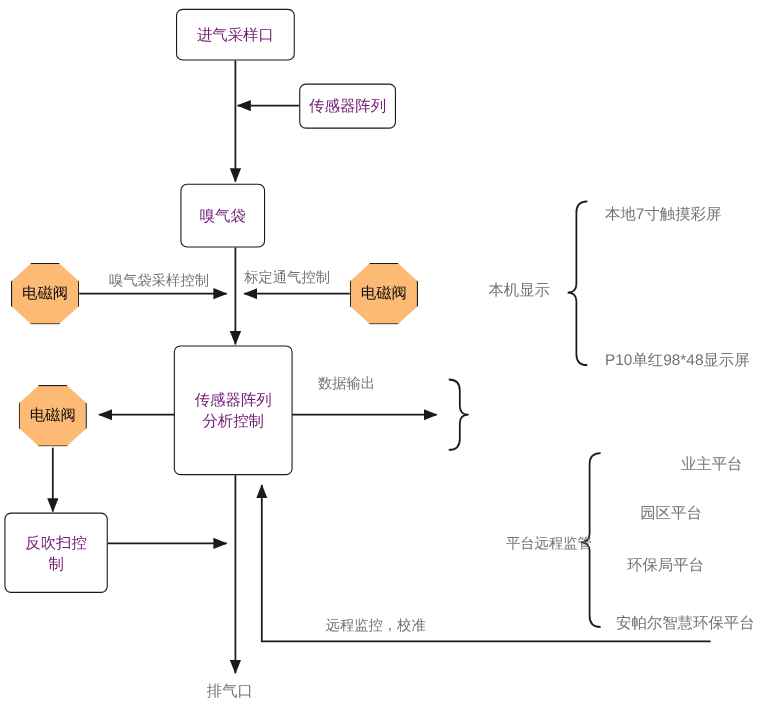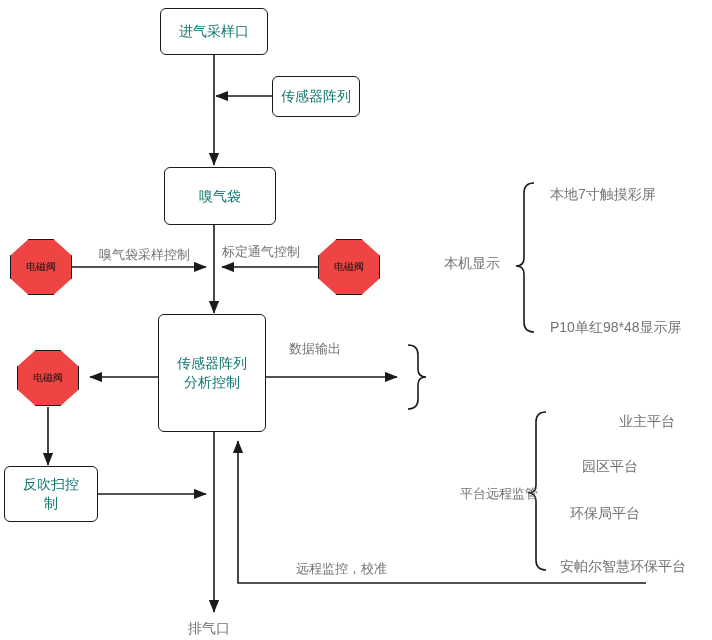--- a/index.html
+++ b/index.html
@@ -20,37 +20,37 @@
   .node {
     position: absolute;
     box-sizing: border-box;
     border: 1.6px solid #1a1a1a;
     border-radius: 6px;
     background: #ffffff;
     display: flex;
     align-items: center;
     justify-content: center;
     text-align: center;
-    color: #0f766e;
+    color: #701a75;
     font-size: 14px;
     line-height: 1.35;
     padding: 2px 4px;
     white-space: pre-line;
   }
   .oct {
     position: absolute;
     box-sizing: border-box;
     border: 1.6px solid #1a1a1a;
-    background: #ef4444;
+    background: #fdba74;
     display: flex;
     align-items: center;
     justify-content: center;
     text-align: center;
     color: #111111;
-    font-size: 10px;
+    font-size: 14px;
     clip-path: polygon(30% 0%, 70% 0%, 100% 30%, 100% 70%, 70% 100%, 30% 100%, 0% 70%, 0% 30%);
   }
   .lbl {
     position: absolute;
     color: #737373;
     font-size: 13px;
     white-space: nowrap;
   }
   .lbl.big {
     font-size: 14px;
@@ -104,32 +104,32 @@
       <path d="M408,345 q10,0 10,10 L418,369 q0,8 8,8 q-8,0 -8,8 L418,399 q0,10 -10,10"></path>
 
       <path d="M546,412 q-10,0 -10,10 L536,485 q0,8 -8,8 q8,0 8,8 L536,560 q0,10 10,10"></path>
     </g>
   </svg>
 
   <div class="node" style="left:160px; top:8px; width:108px; height:47px;">进气采样口</div>
 
   <div class="node" style="left:272px; top:76px; width:88px; height:41px;">传感器阵列</div>
 
-  <div class="node" style="left:164px; top:167px; width:112px; height:58px;">嗅气袋</div>
+  <div class="node" style="left:164px; top:167px; width:77px; height:58px;">嗅气袋</div>
 
   <div class="oct" style="left:10px; top:239px; width:62px; height:56px;">电磁阀</div>
 
   <div class="oct" style="left:318px; top:239px; width:62px; height:56px;">电磁阀</div>
 
   <div class="oct" style="left:17px; top:350px; width:62px; height:56px;">电磁阀</div>
 
   <div class="node" style="left:158px; top:314px; width:108px; height:118px;">传感器阵列
 分析控制</div>
 
-  <div class="node" style="left:4px; top:466px; width:94px; height:56px;">反吹扫控
+  <div class="node" style="left:4px; top:466px; width:94px; height:73px;">反吹扫控
 制</div>
 
   <div class="lbl big" style="left:188px; top:620px;">排气口</div>
 
   <div class="lbl" style="left:99px; top:246px;">嗅气袋采样控制</div>
 
   <div class="lbl" style="left:222px; top:243px;">标定通气控制</div>
 
   <div class="lbl" style="left:289px; top:340px;">数据输出</div>
 

